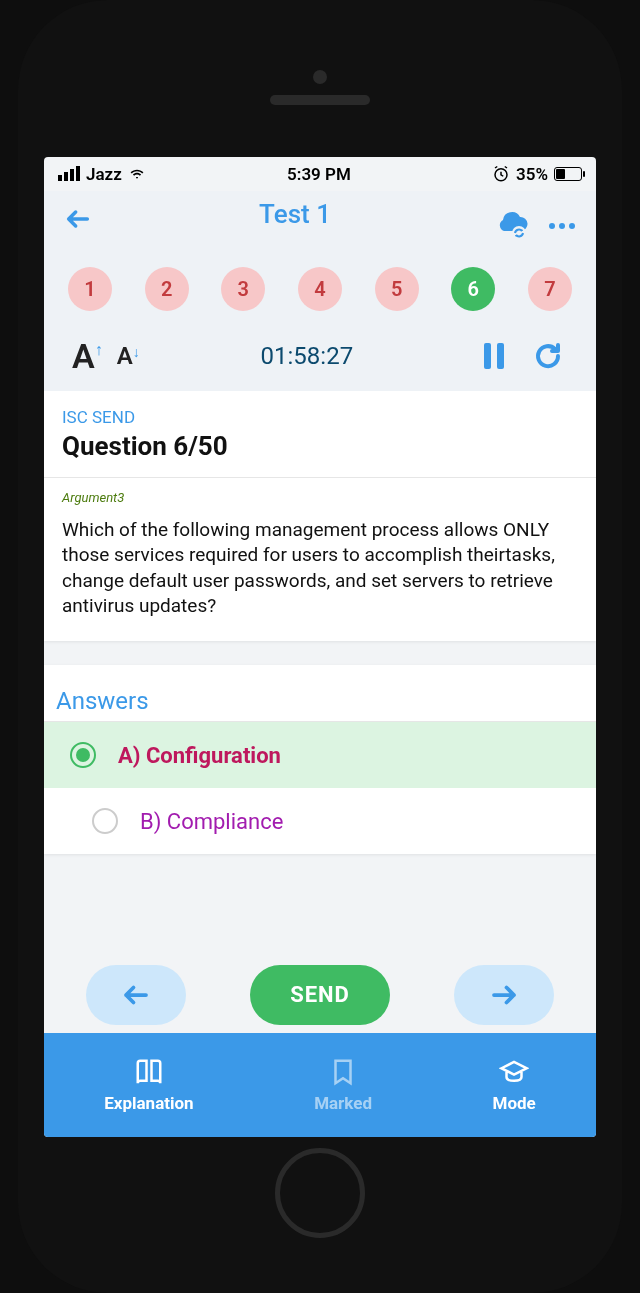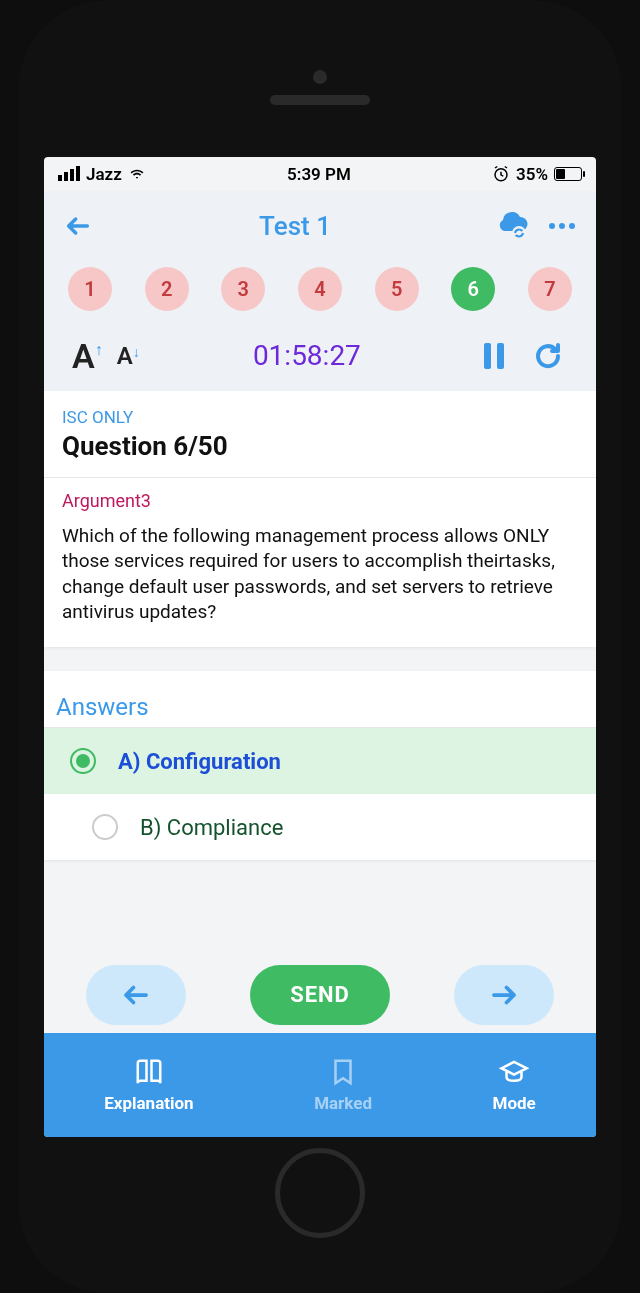--- a/index.html
+++ b/index.html
@@ -14,49 +14,49 @@
   .status-left, .status-right { display:flex; align-items:center; gap:6px; }
   .signal-bars { display:flex; align-items:flex-end; gap:2px; }
   .signal-bars span { width:4px; background:#000; display:block; }
   .signal-bars span:nth-child(1){height:6px;} .signal-bars span:nth-child(2){height:9px;} .signal-bars span:nth-child(3){height:12px;} .signal-bars span:nth-child(4){height:15px;}
   .wifi { width:18px; height:14px; }
   .battery { width:28px; height:14px; border:1.5px solid #000; border-radius:3px; position:relative; }
   .battery::after { content:""; position:absolute; right:-4px; top:3px; width:2px; height:6px; background:#000; border-radius:1px; }
   .battery-fill { position:absolute; left:1px; top:1px; bottom:1px; width:35%; background:#000; border-radius:1px; }
   
   .app-header { background:#eef2f6; padding:8px 14px 0; }
-  .header-row { display:flex; align-items:center; justify-content:space-between; height:54px; }
+  .header-row { display:flex; justify-content:space-between; height:54px; }
   .header-title { color:#3b99e8; font-size:26px; font-weight:500; }
   .icon-btn { width:40px; height:40px; display:flex; align-items:center; justify-content:center; cursor:pointer; color:#3b99e8; }
   .header-right { display:flex; align-items:center; gap:10px; }
   .q-row { display:flex; justify-content:space-between; padding:14px 10px 10px; }
   .q-circle { width:44px; height:44px; border-radius:50%; display:flex; align-items:center; justify-content:center; font-size:20px; font-weight:600; cursor:pointer; }
   .q-pink { background:#f7c7c8; color:#c23b3e; }
   .q-green { background:#3fbb63; color:#fff; }
   .timer-row { display:flex; align-items:center; height:70px; padding:0 14px; gap:14px; }
   .font-big, .font-small { font-weight:600; display:flex; align-items:flex-start; cursor:pointer; }
   .font-big .A { font-size:34px; color:#222; }
   .font-big .arr { color:#3b99e8; font-size:16px; margin-top:4px; }
   .font-small .A { font-size:24px; color:#222; }
   .font-small .arr { color:#3b99e8; font-size:14px; margin-top:2px; }
-  .timer-text { flex:1; text-align:center; color:#6d28d9; font-size:28px; }
+  .timer-text { flex:1; text-align:center; color:#0c4a6e; font-size:24px; }
   
   .content { flex:1; overflow:hidden; background:#f2f4f6; position:relative; }
   .card { background:#fff; margin:0 0 24px; box-shadow:0 1px 3px rgba(0,0,0,.08); }
   .card-pad { padding:16px 18px; }
   .exam-link { color:#3b99e8; font-size:17px; }
   .question-title { font-size:26px; font-weight:700; color:#111; margin-top:4px; }
   .divider { height:1px; background:#e6e6e6; }
-  .arg-label { color:#be185d; font-size:18px; padding:12px 18px 8px; }
+  .arg-label { color:#4d7c0f; font-size:13px; padding:12px 18px 8px;font-style:italic; }
   .question-text { color:#111; font-size:19px; line-height:1.35; padding:4px 18px 22px; }
   .answers-title { color:#3b99e8; font-size:24px; font-weight:400; padding:22px 12px 6px; }
   .correct-label { color:#666; font-size:18px; padding:0 18px 16px; }
   .answer-row { display:flex; align-items:center; gap:22px; padding:20px 26px; font-size:22px; }
-  .answer-green { background:#dcf4e1; color:#1d4ed8; font-weight:700; }
-  .answer-gray { color:#14532d;padding-left:48px; }
+  .answer-green { background:#dcf4e1; color:#be185d; font-weight:700; }
+  .answer-gray { color:#a21caf;padding-left:48px; }
   .radio { width:26px; height:26px; border-radius:50%; border:2px solid #ccc; display:flex; align-items:center; justify-content:center; }
   .radio.selected { border-color:#3fbb63; }
   .radio.selected::after { content:""; width:14px; height:14px; border-radius:50%; background:#3fbb63; }
   
   .float-controls { position:absolute; bottom:112px; left:0; right:0; display:flex; justify-content:space-around; align-items:center; padding:0 24px; pointer-events:none;gap:28px; }
   .float-controls > * { pointer-events:auto; }
   .pill { height:60px; border-radius:32px; display:flex; align-items:center; justify-content:center; font-weight:700; cursor:pointer; }
   .nav-pill { width:100px; background:#cde7fb; color:#3b99e8; }
   .send-pill { width:140px; background:#3fbb63; color:#fff; font-size:22px; letter-spacing:1px; }
   
@@ -160,21 +160,21 @@
               <path d="M25 15a10 10 0 1 1-3-7" stroke="#3b99e8" stroke-width="4" fill="none" stroke-linecap="round"></path>
               <path d="M25 4v6h-6" stroke="#3b99e8" stroke-width="4" fill="none" stroke-linecap="round" stroke-linejoin="round"></path>
             </svg>
         </div>
       </div>
     </div>
 
     <div class="content">
       <div class="card">
         <div class="card-pad">
-          <div class="exam-link">ISC ONLY</div>
+          <div class="exam-link">ISC SEND</div>
           <div class="question-title">Question 6/50</div>
         </div>
         <div class="divider"></div>
         <div class="arg-label">Argument3</div>
         <div class="question-text">Which of the following management process allows ONLY those services required for users to accomplish theirtasks, change default user passwords, and set servers to retrieve antivirus updates?</div>
       </div>
 
       <div class="card">
         <div class="answers-title">Answers</div>
         <div class="divider"></div>

